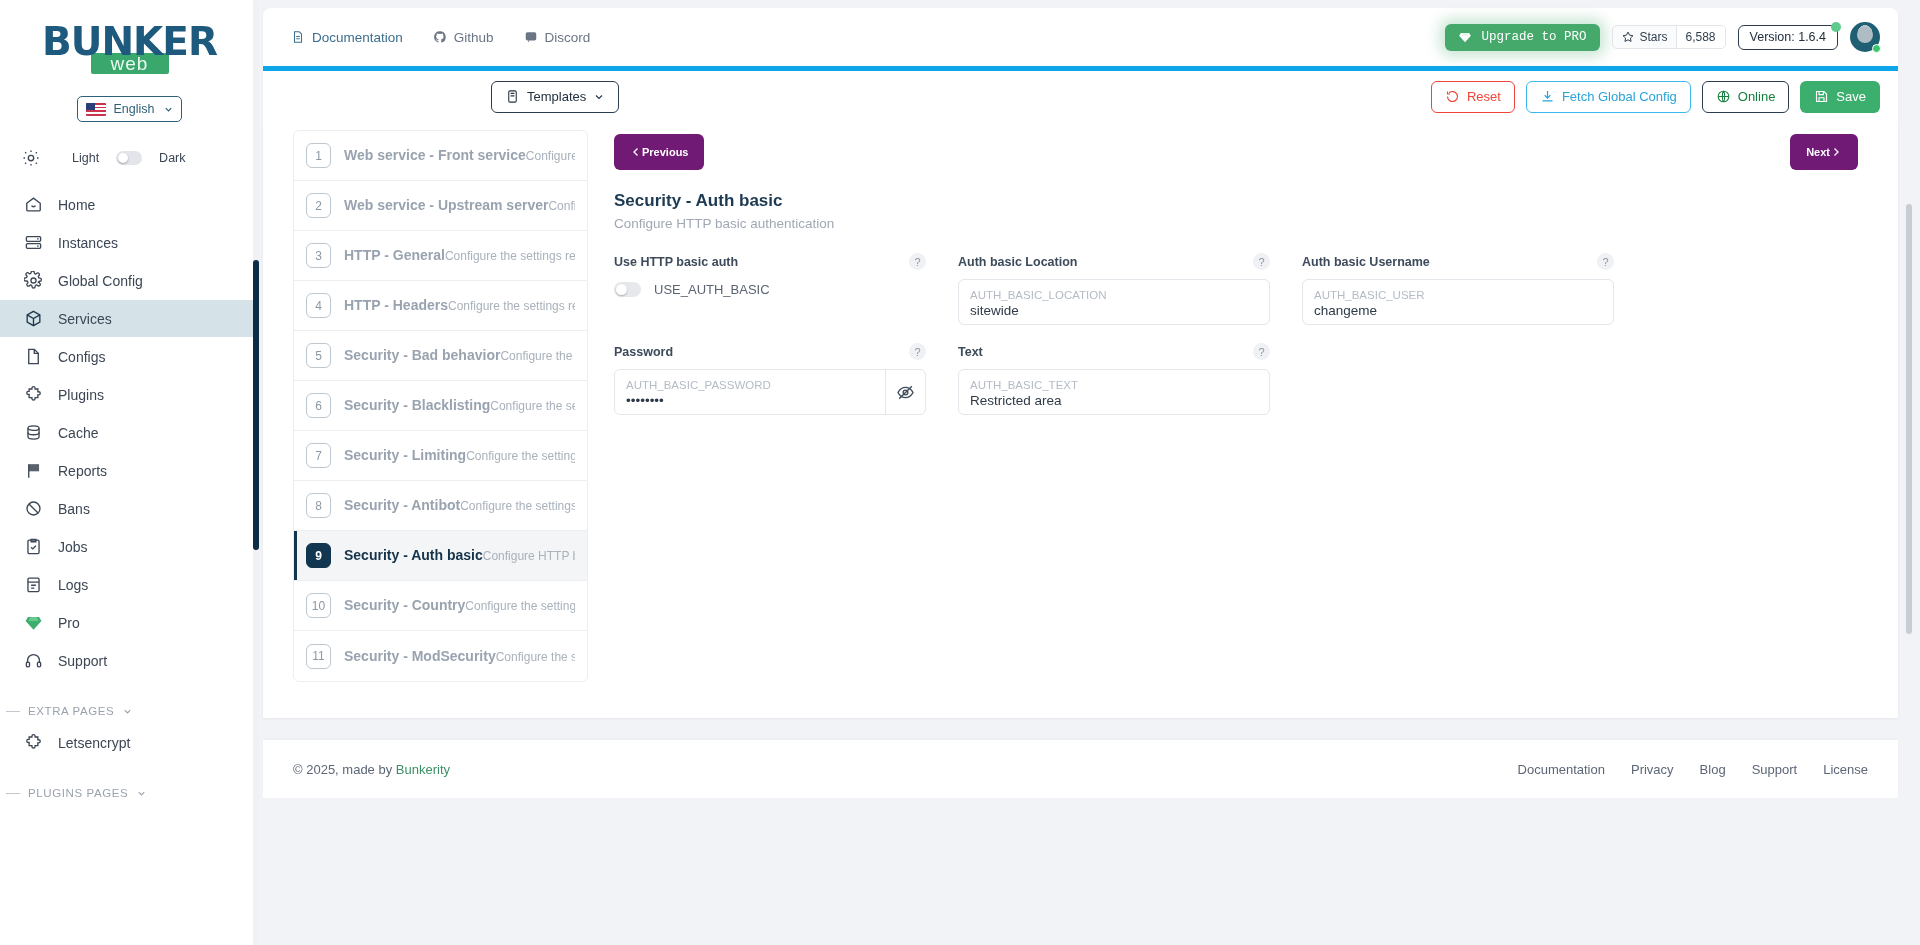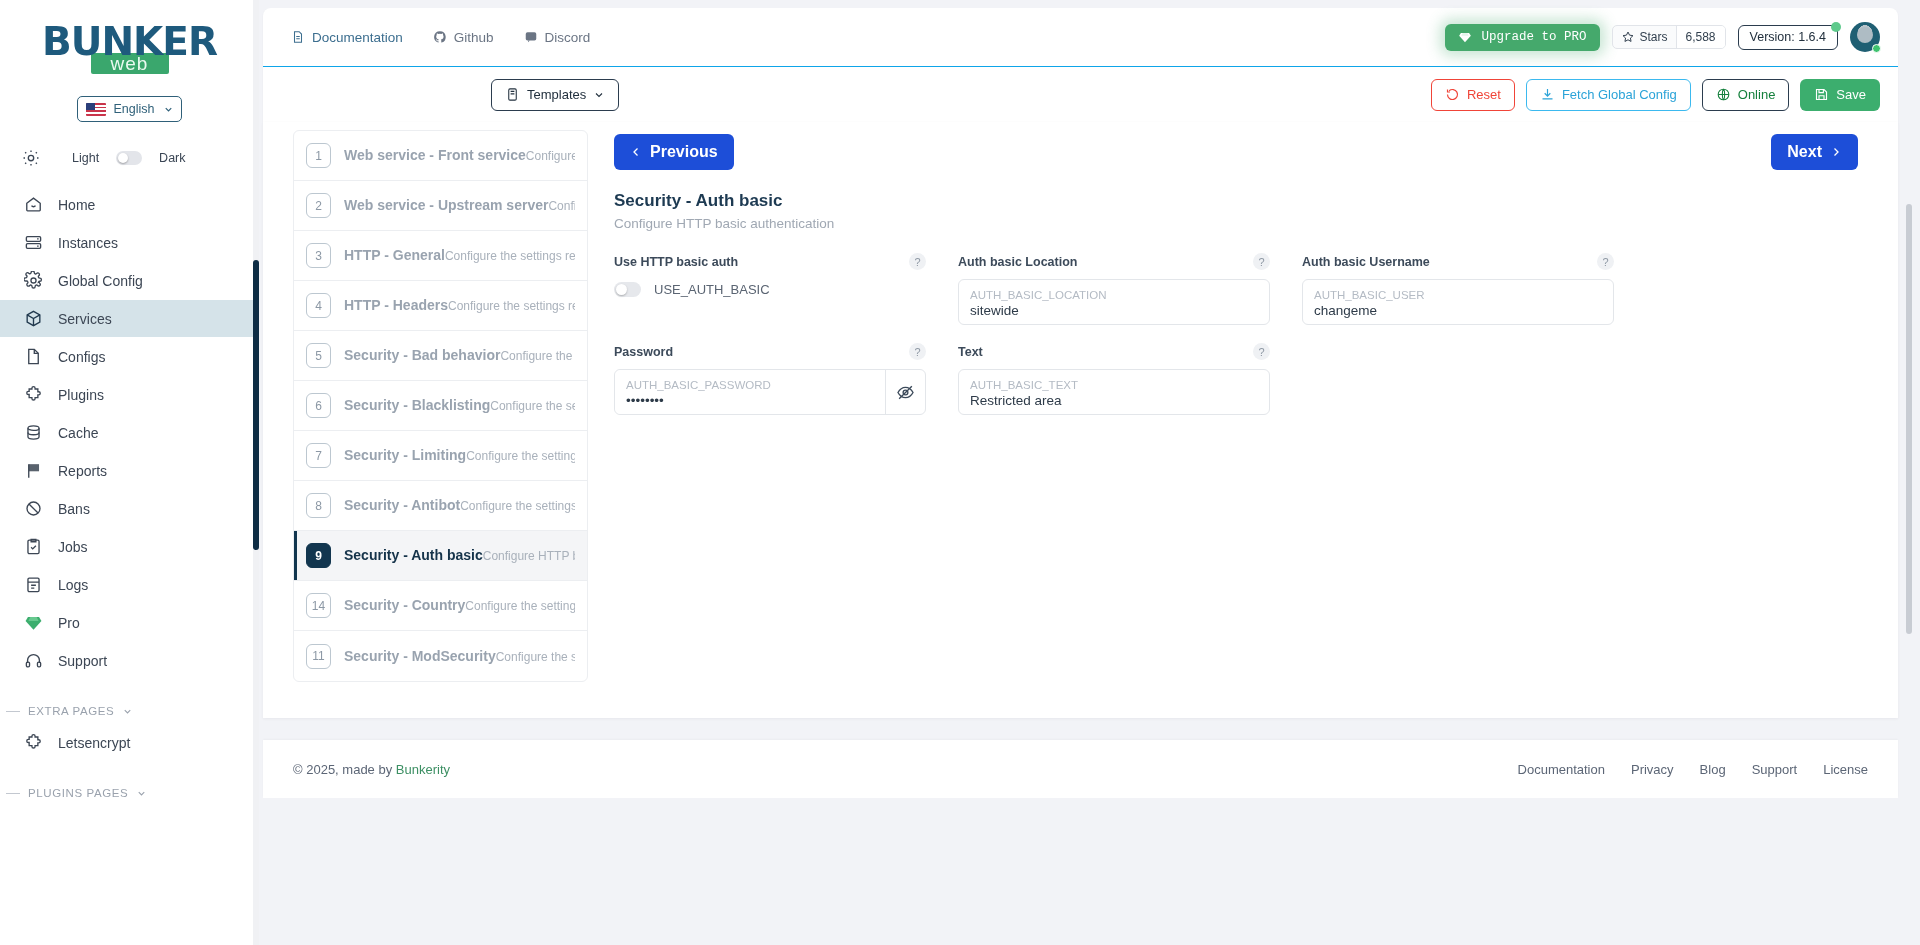--- a/index.html
+++ b/index.html
@@ -142,21 +142,21 @@
     content:""; position:absolute; left:7px; top:5px; width:16px; height:16px;
     border-radius:50%; background:#aebcc4;
   }
   .avatar .dot {
     position: absolute; right: -1px; bottom: -1px; width: 9px; height: 9px;
     border-radius: 50%; background: #3fc36f; border: 1.5px solid #fff;
   }
 
   .toolbar {
     background: #fff; height: 56px; display: flex; align-items: center;
-    padding: 0 18px 0 28px; border-top: 1px solid #0ea5e9;
+    padding: 0 18px 0 28px; border-top: 5px solid #0ea5e9;
     box-shadow: 0 1px 2px rgba(16,24,40,.04);
   }
   .btn {
     display: flex; align-items: center; gap: 7px; height: 32px; padding: 0 13px;
     border-radius: 6px; font-size: 13px; cursor: pointer; background: #fff;
     border: 1px solid transparent; white-space: nowrap;
   }
   .btn svg { width: 15px; height: 15px; }
   .btn-templates { border-color: #2b3c4e; color: #22303e; margin-left: 200px; }
   .btn-reset { border-color: #f04438; color: #f04438; }
@@ -193,22 +193,22 @@
   }
   .plugin-row.active .pnum { background: #12364f; border-color: #12364f; color: #fff; font-weight: 700; }
   .ptext { overflow: hidden; white-space: nowrap; }
   .ptitle { font-size: 14px; font-weight: 700; color: #99a3af; line-height: 1.3; }
   .plugin-row.active .ptitle { color: #15334a; }
   .pdesc { font-size: 12px; color: #a9b1bb; line-height: 1.35; }
 
   .form-area { flex: 1; padding: 12px 40px 0 26px; position: relative; }
   .nav-btns { display: flex; align-items: flex-start; }
   .navbtn {
-    display: flex; align-items: center; gap: 8px; height: 36px; padding: 0 16px;
-    background: #1d4ed8; color: #fff; border-radius: 6px; font-size: 16px;
+    display: flex; align-items: center; height: 36px; padding: 0 16px;
+    background: #701a75; color: #fff; border-radius: 6px; font-size: 11px;
     font-weight: 700; cursor: pointer;
   }
   .navbtn svg { width: 12px; height: 12px; }
   .navbtn.next { margin-left: auto; justify-content: center; }
   .sect-title { font-size: 17px; font-weight: 700; color: #1d3a52; margin-top: 21px; }
   .sect-sub { font-size: 13.5px; color: #a0a8b3; margin-top: 5px; }
   .grid {
     display: grid; grid-template-columns: repeat(3, 312px); column-gap: 32px;
     row-gap: 18px; margin-top: 22px;
   }
@@ -549,21 +549,21 @@
         </div>
         <div class="plugin-row">
           <span class="pnum">8</span>
           <span class="ptext"><span class="ptitle">Security - Antibot</span><span class="pdesc">Configure the settings about bot detection</span></span>
         </div>
         <div class="plugin-row active">
           <span class="pnum">9</span>
           <span class="ptext"><span class="ptitle">Security - Auth basic</span><span class="pdesc">Configure HTTP basic authentication</span></span>
         </div>
         <div class="plugin-row">
-          <span class="pnum">14</span>
+          <span class="pnum">10</span>
           <span class="ptext"><span class="ptitle">Security - Country</span><span class="pdesc">Configure the settings about country access policy</span></span>
         </div>
         <div class="plugin-row">
           <span class="pnum">11</span>
           <span class="ptext"><span class="ptitle">Security - ModSecurity</span><span class="pdesc">Configure the settings related to the ModSecurity</span></span>
         </div>
       </div>
 
       <div class="form-area">
         <div class="nav-btns">

